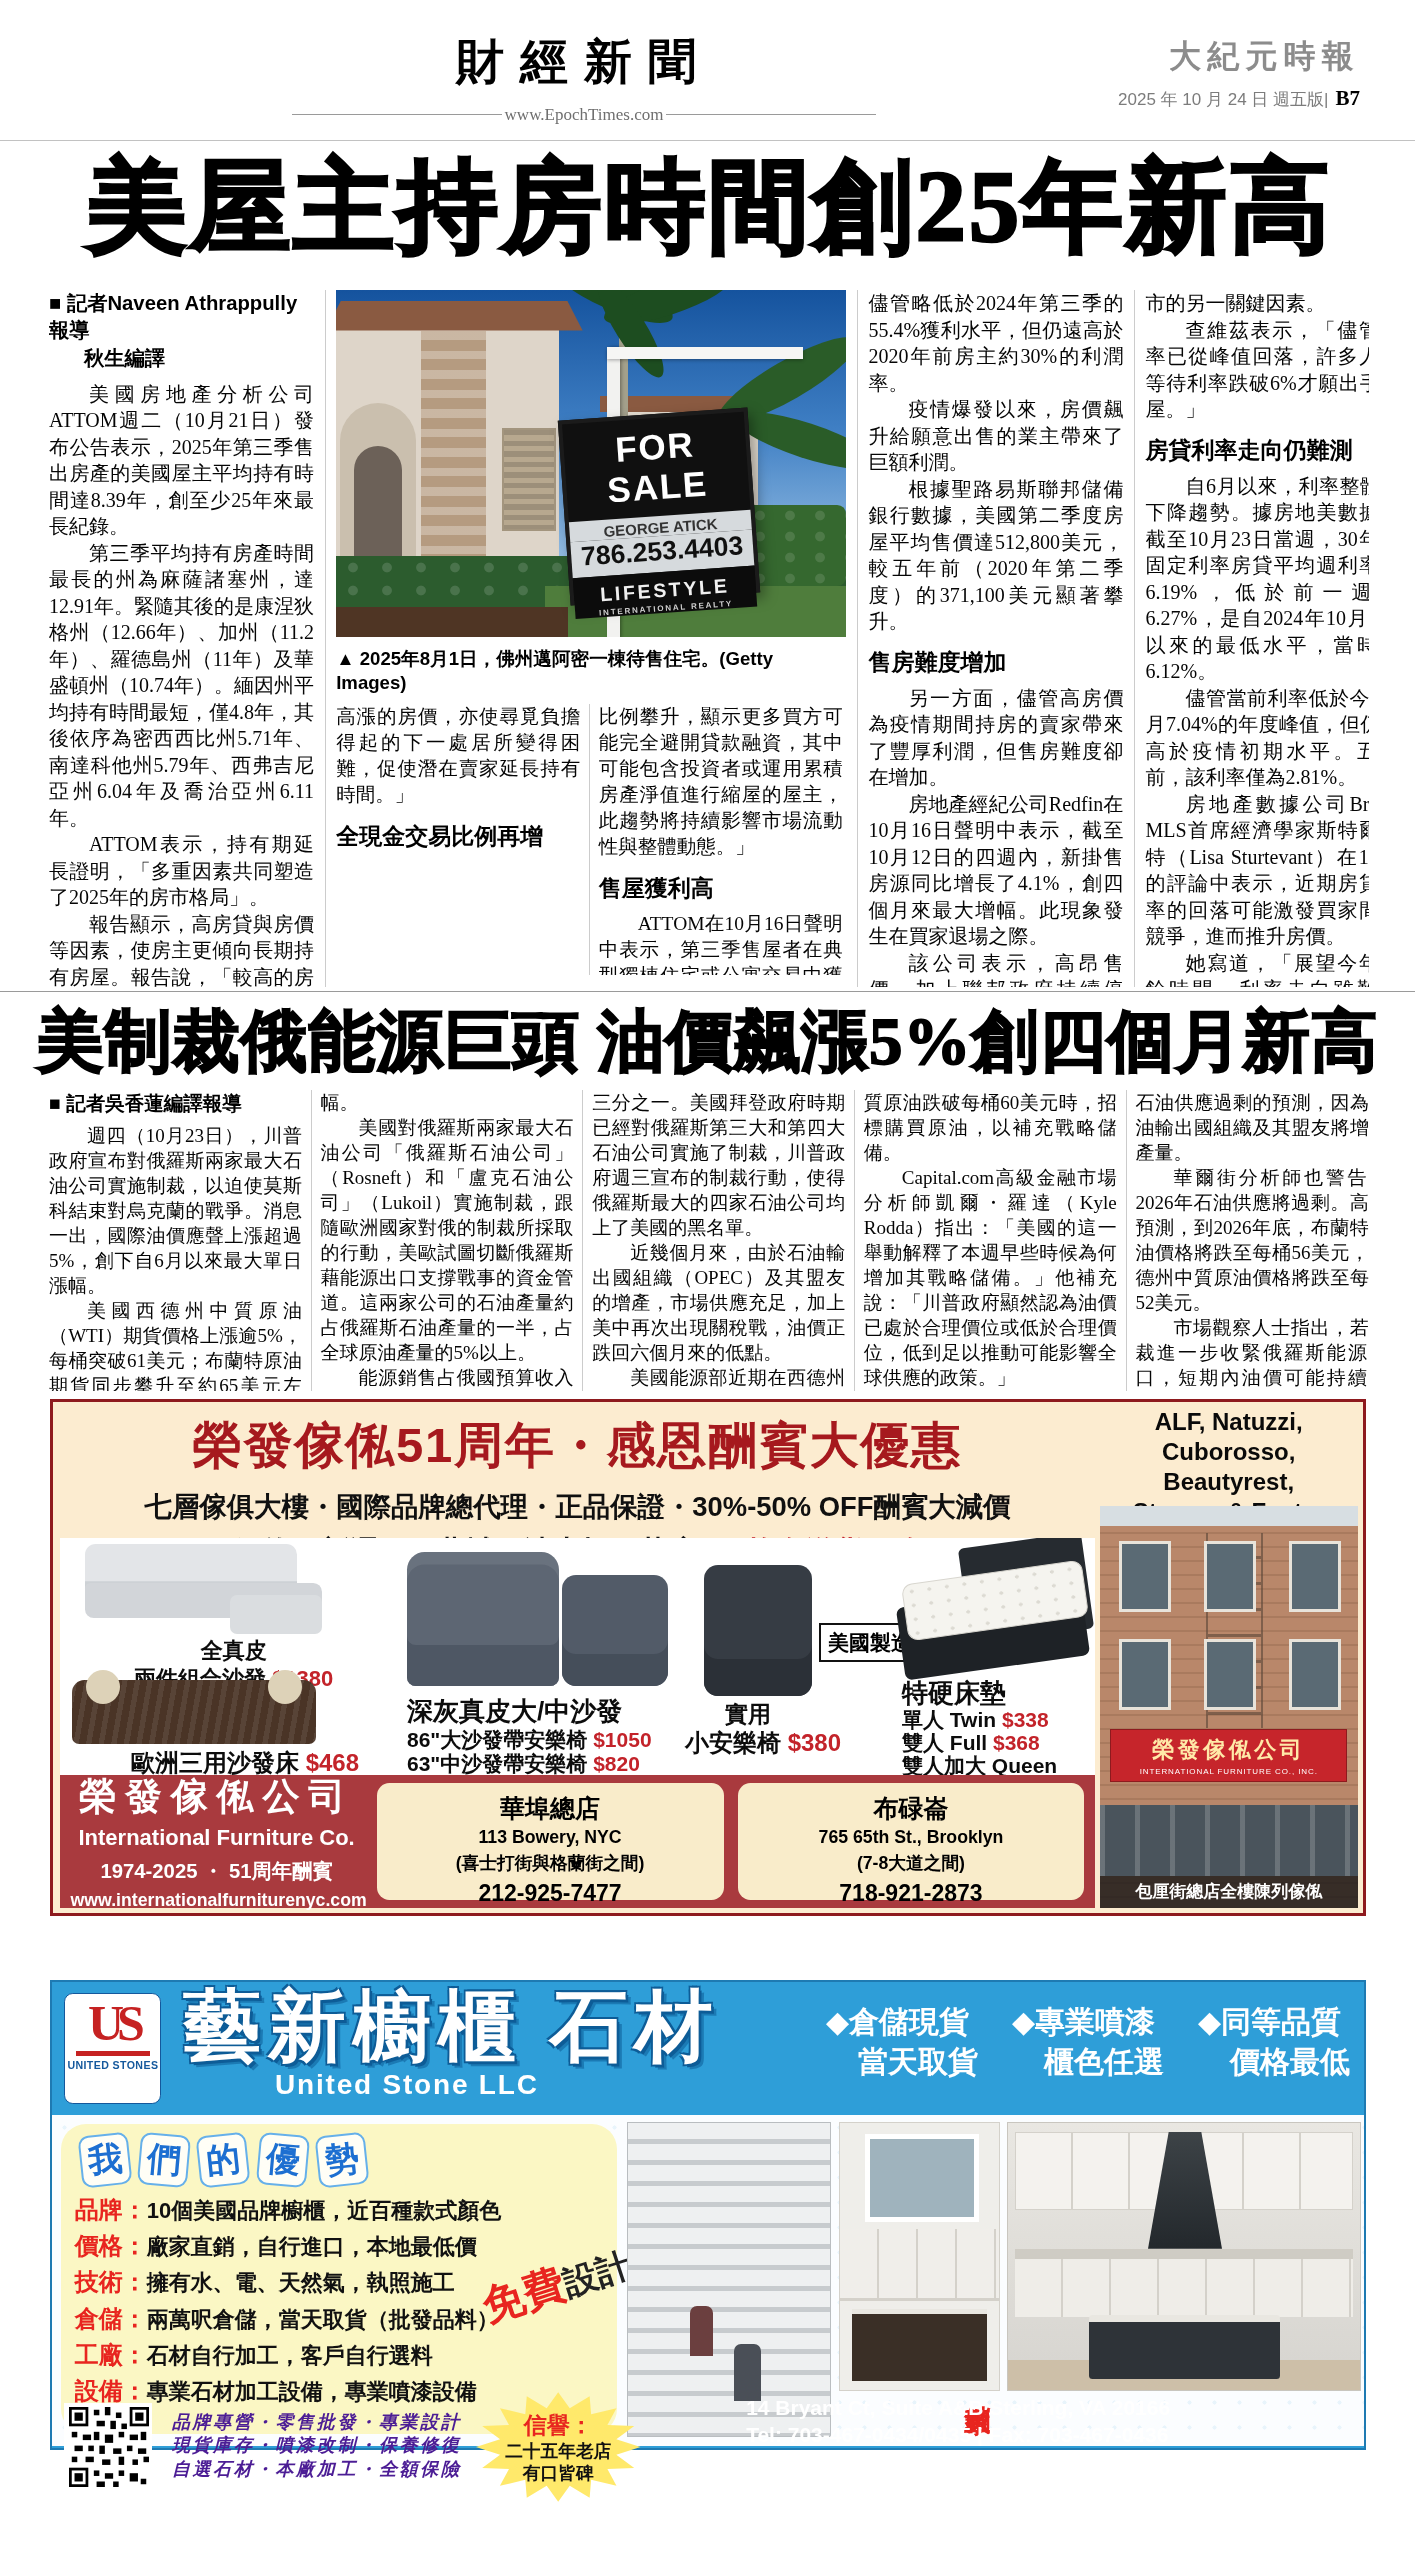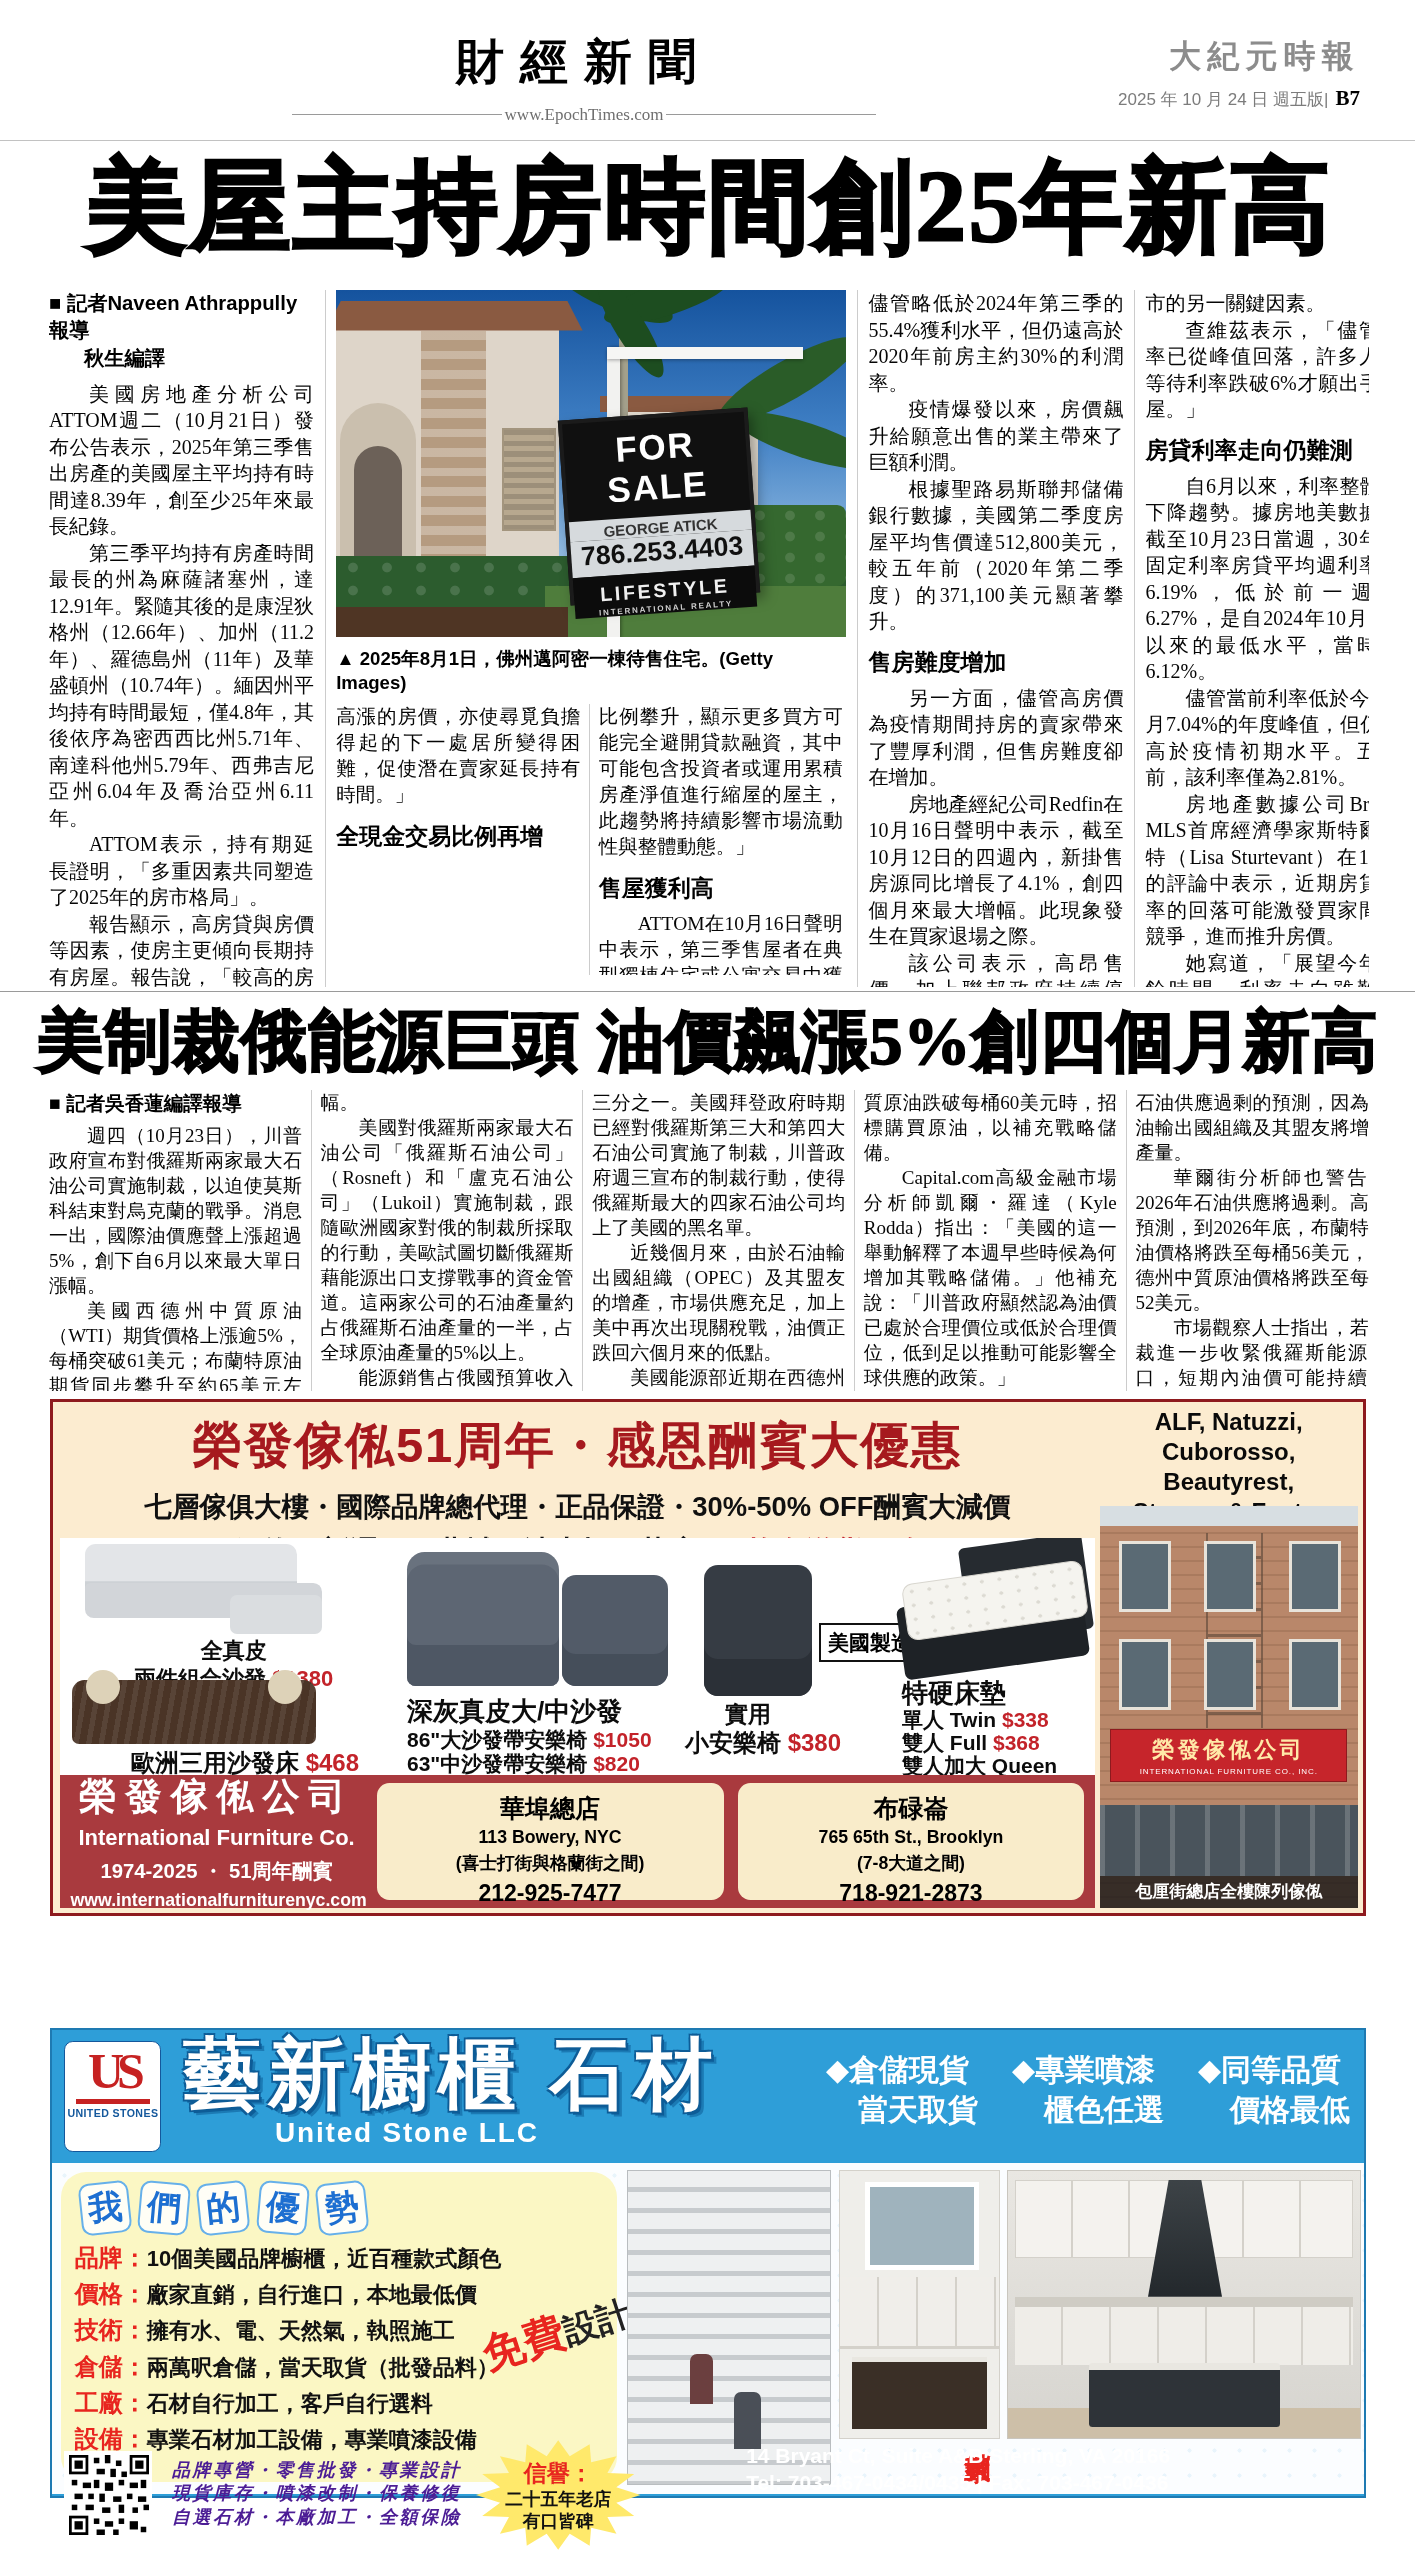--- a/index.html
+++ b/index.html
@@ -149,21 +149,21 @@
   .sf-sign{position:absolute;left:4%;right:4%;top:223px;height:51px;background:#c6252b;border:1.8px solid #8e1a1e;
     display:flex;flex-direction:column;align-items:center;justify-content:center;}
   .sf-sign-cn{color:#ffe9a8;font-size:22px;font-weight:900;letter-spacing:3.5px;font-family:var(--serif);}
   .sf-sign-en{color:#fff;font-family:var(--sans);font-size:8px;letter-spacing:0.9px;margin-top:1.8px;}
   .sf-shop{position:absolute;bottom:32px;left:0;right:0;height:71px;background:#4a545c;
     background-image:repeating-linear-gradient(90deg,rgba(255,255,255,0.18) 0 5.3px,transparent 5.3px 35px);}
   .sf-cap{position:absolute;bottom:0;left:0;right:0;height:32px;background:rgba(22,22,22,0.8);color:#fff;
     font-family:var(--sans);font-weight:800;font-size:17px;display:flex;align-items:center;justify-content:center;}
 
   
-  .stone-ad{position:absolute;top:1980px;left:50px;width:1316px;height:470px;box-sizing:border-box;border:2.7px solid #1e7ab2;background:#fff;margin-top:48px;}
+  .stone-ad{position:absolute;top:1980px;left:50px;width:1316px;height:470px;box-sizing:border-box;border:2.7px solid #1e7ab2;background:#fff;}
   .stone-top{position:absolute;top:0;left:0;right:0;height:133px;background:#2e9ed8;}
   .us-logo{position:absolute;left:12.4px;top:10.6px;width:97px;height:111px;background:#fff;border-radius:8.8px;text-align:center;box-sizing:border-box;padding-top:3.5px;border:1.8px solid #14589c;}
   .us-letters{font-family:var(--serif);font-weight:900;font-size:50px;color:#c62222;letter-spacing:-7px;line-height:1.05;}
   .us-bar{height:4.4px;background:#c62222;margin:1.8px 10.6px;}
   .us-text{font-family:var(--sans);font-weight:800;font-size:10.6px;color:#14589c;letter-spacing:0.4px;margin-top:3.5px;}
   .stone-title{position:absolute;left:131px;top:-7px;font-family:var(--serif);font-weight:900;font-size:78px;color:#fff;letter-spacing:7px;
     text-shadow:2.7px 2.7px 0 #0d5c97,-1.8px -1.8px 0 #0d5c97,1.8px -1.8px 0 #0d5c97,-1.8px 1.8px 0 #0d5c97,5.3px 5.3px 0 rgba(13,92,151,0.55);}
   .stone-title-en{position:absolute;left:223px;top:87px;font-family:var(--sans);font-weight:700;font-size:28px;color:#fff;letter-spacing:1.8px;}
   .stone-bullets{position:absolute;right:14px;top:19.5px;display:flex;gap:34px;}
   .bullet{color:#fff;font-family:var(--sans);font-weight:800;font-size:30px;line-height:1.35;white-space:nowrap;}

